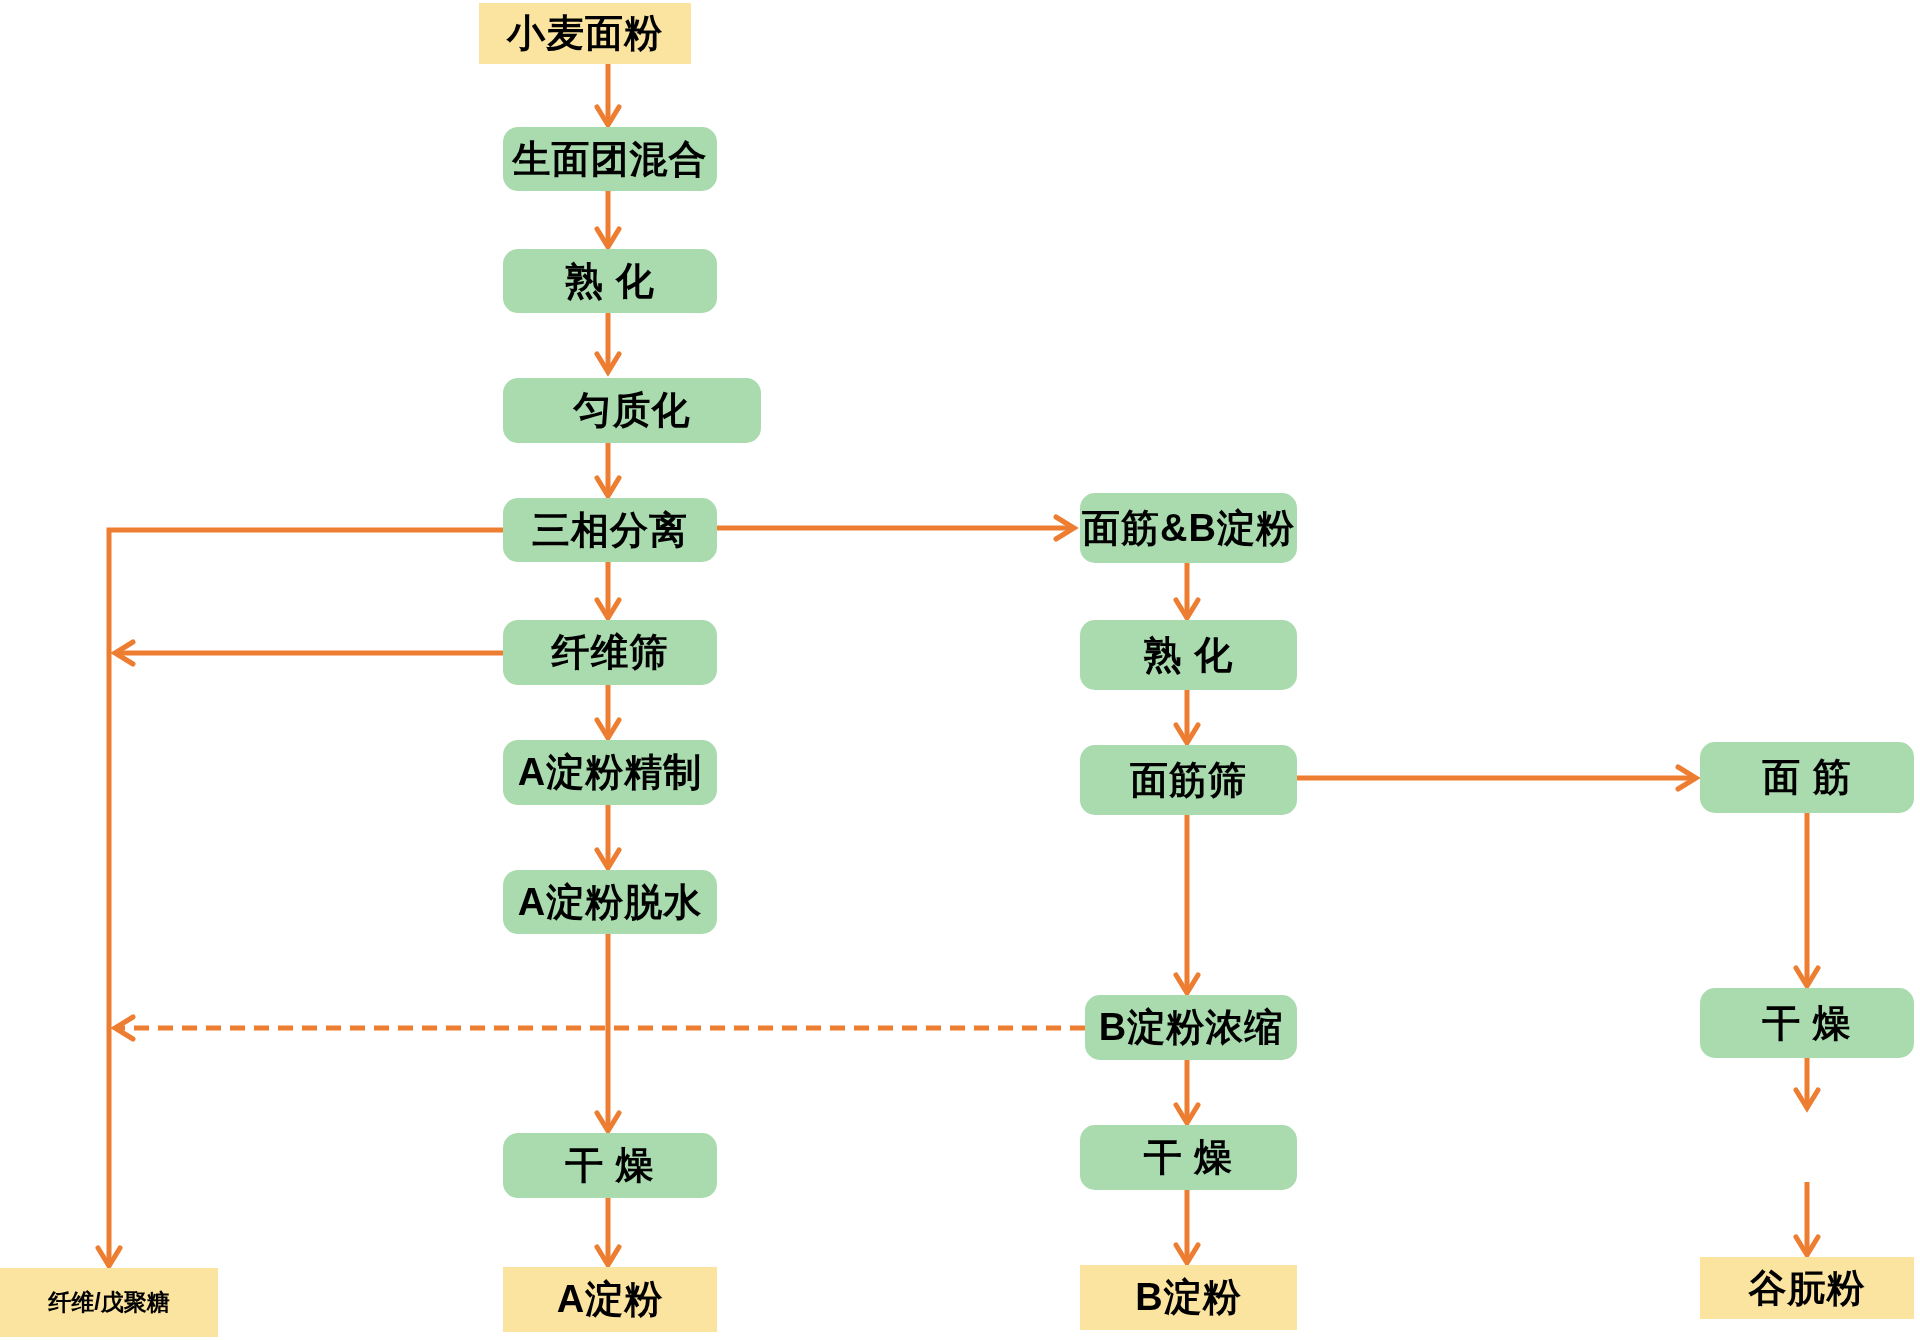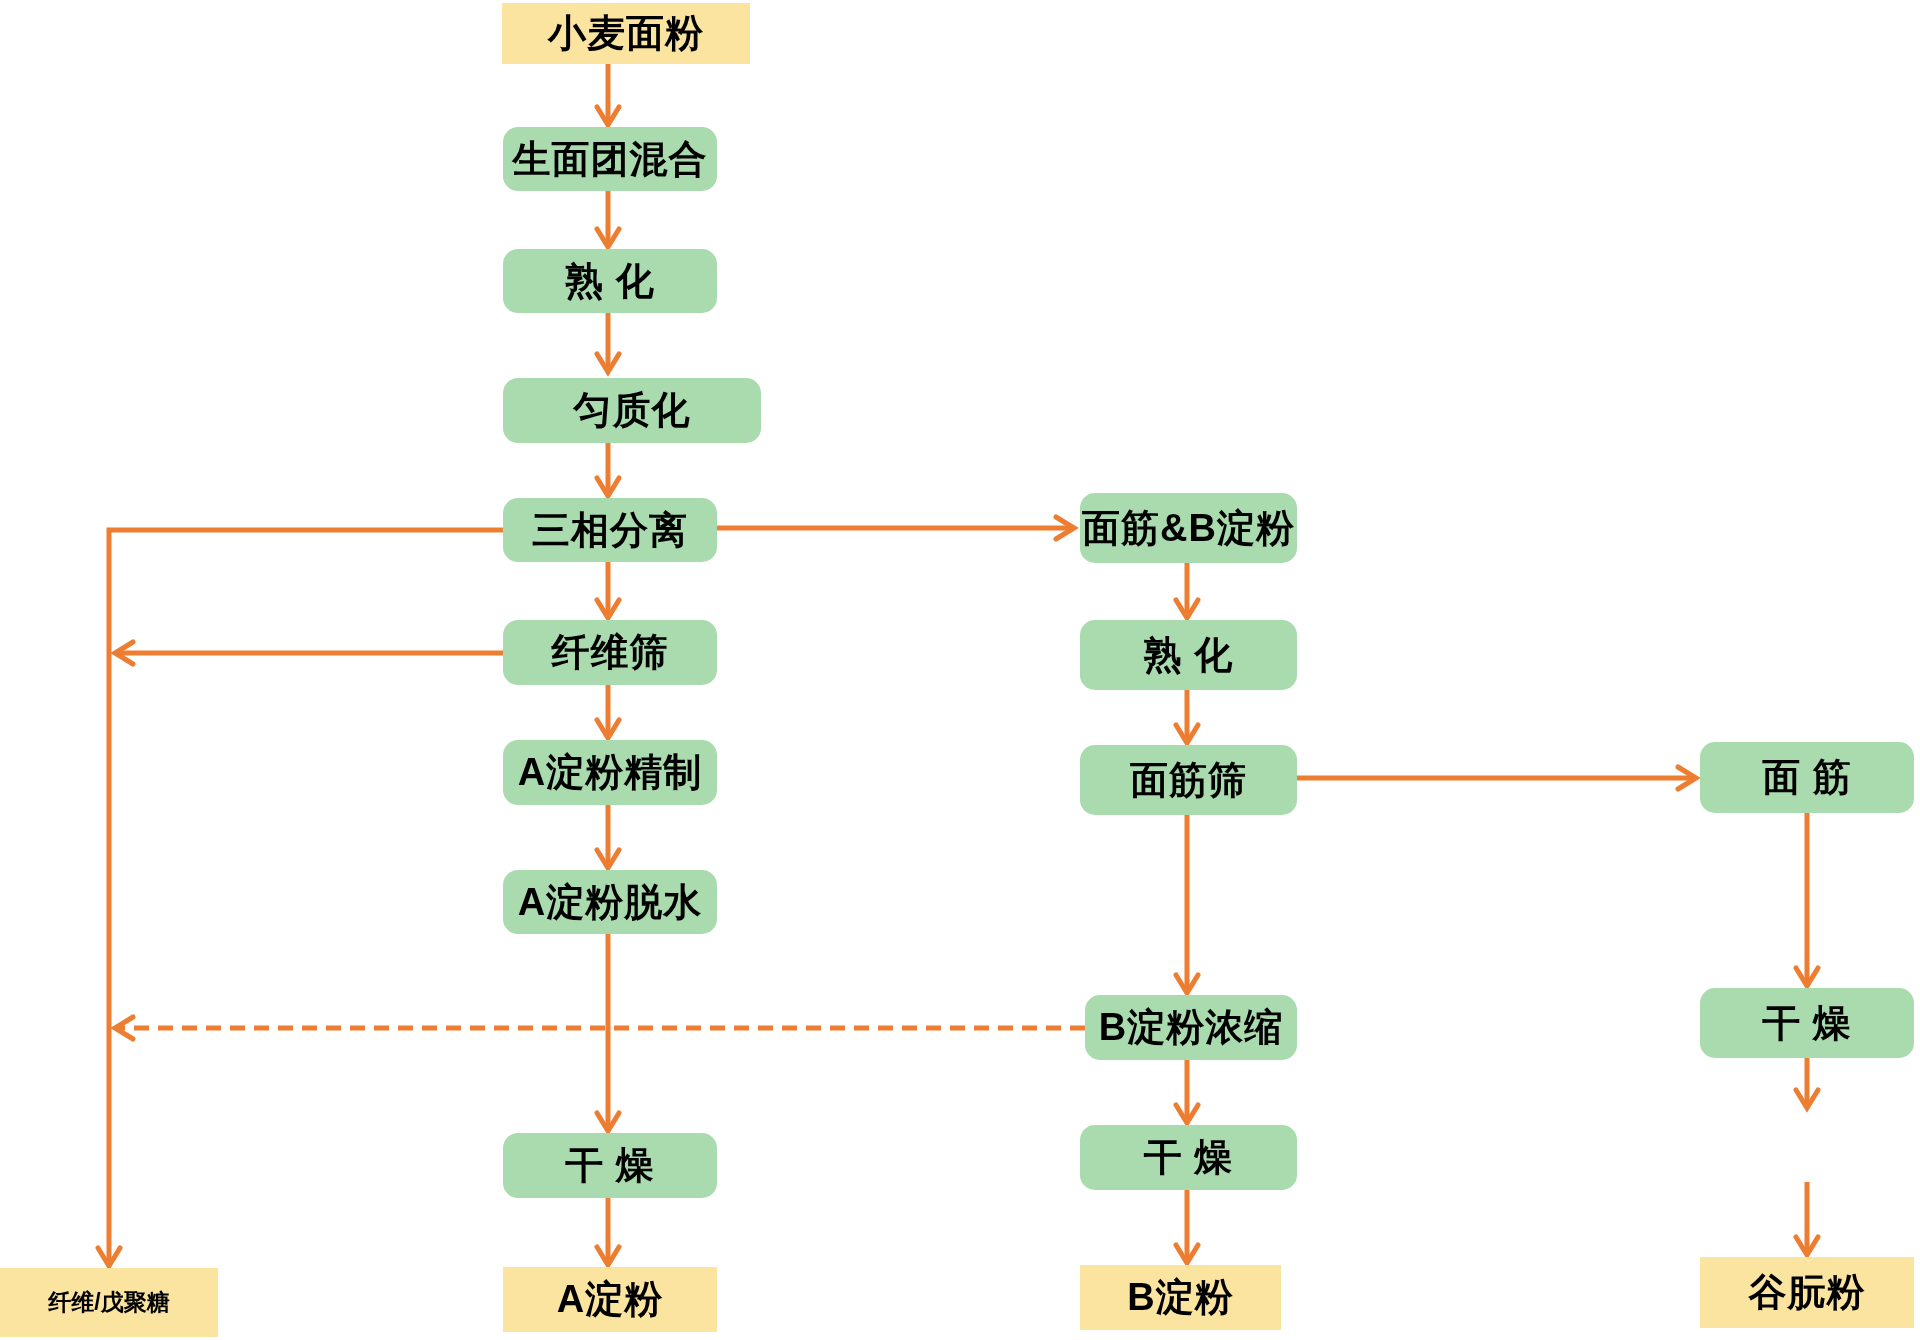--- a/index.html
+++ b/index.html
@@ -81,37 +81,37 @@
 
     <polyline class="edge" points="1297,778 1696,778" marker-end="url(#arrow)"></polyline>
 
     <polyline class="edge" points="1807,813 1807,986" marker-end="url(#arrow)"></polyline>
     <polyline class="edge" points="1807,1058 1807,1108" marker-end="url(#arrow)"></polyline>
     <polyline class="edge" points="1807,1182 1807,1255" marker-end="url(#arrow)"></polyline>
 
     <polyline class="edge dashed" points="1085,1028 115,1028" marker-end="url(#arrow)"></polyline>
   </svg>
 
-  <div class="node terminal" style="left:502px;top:3px;width:248px;height:61px">小麦面粉</div>
+  <div class="node terminal" style="left:479px;top:3px;width:212px;height:61px">小麦面粉</div>
   <div class="node process" style="left:503px;top:127px;width:214px;height:64px">生面团混合</div>
   <div class="node process" style="left:503px;top:249px;width:214px;height:64px">熟 化</div>
   <div class="node process" style="left:503px;top:378px;width:258px;height:65px">匀质化</div>
   <div class="node process" style="left:503px;top:498px;width:214px;height:64px">三相分离</div>
   <div class="node process" style="left:503px;top:620px;width:214px;height:65px">纤维筛</div>
   <div class="node process" style="left:503px;top:740px;width:214px;height:65px">A淀粉精制</div>
   <div class="node process" style="left:503px;top:870px;width:214px;height:64px">A淀粉脱水</div>
   <div class="node process" style="left:503px;top:1133px;width:214px;height:65px">干 燥</div>
   <div class="node terminal" style="left:503px;top:1267px;width:214px;height:65px">A淀粉</div>
 
   <div class="node process" style="left:1080px;top:493px;width:217px;height:70px">面筋&amp;B淀粉</div>
   <div class="node process" style="left:1080px;top:620px;width:217px;height:70px">熟 化</div>
   <div class="node process" style="left:1080px;top:745px;width:217px;height:70px">面筋筛</div>
   <div class="node process" style="left:1085px;top:995px;width:212px;height:65px">B淀粉浓缩</div>
   <div class="node process" style="left:1080px;top:1125px;width:217px;height:65px">干 燥</div>
-  <div class="node terminal" style="left:1080px;top:1265px;width:201px;height:65px">B淀粉</div>
+  <div class="node terminal" style="left:1080px;top:1265px;width:217px;height:65px">B淀粉</div>
 
   <div class="node process" style="left:1700px;top:742px;width:214px;height:71px">面 筋</div>
   <div class="node process" style="left:1700px;top:988px;width:214px;height:70px">干 燥</div>
-  <div class="node terminal" style="left:1700px;top:1257px;width:214px;height:71px">谷朊粉</div>
+  <div class="node terminal" style="left:1700px;top:1257px;width:214px;height:62px">谷朊粉</div>
 
   <div class="node terminal small-text" style="left:0px;top:1268px;width:218px;height:69px">纤维/戊聚糖</div>
 
 </div>
 
 </body></html>

